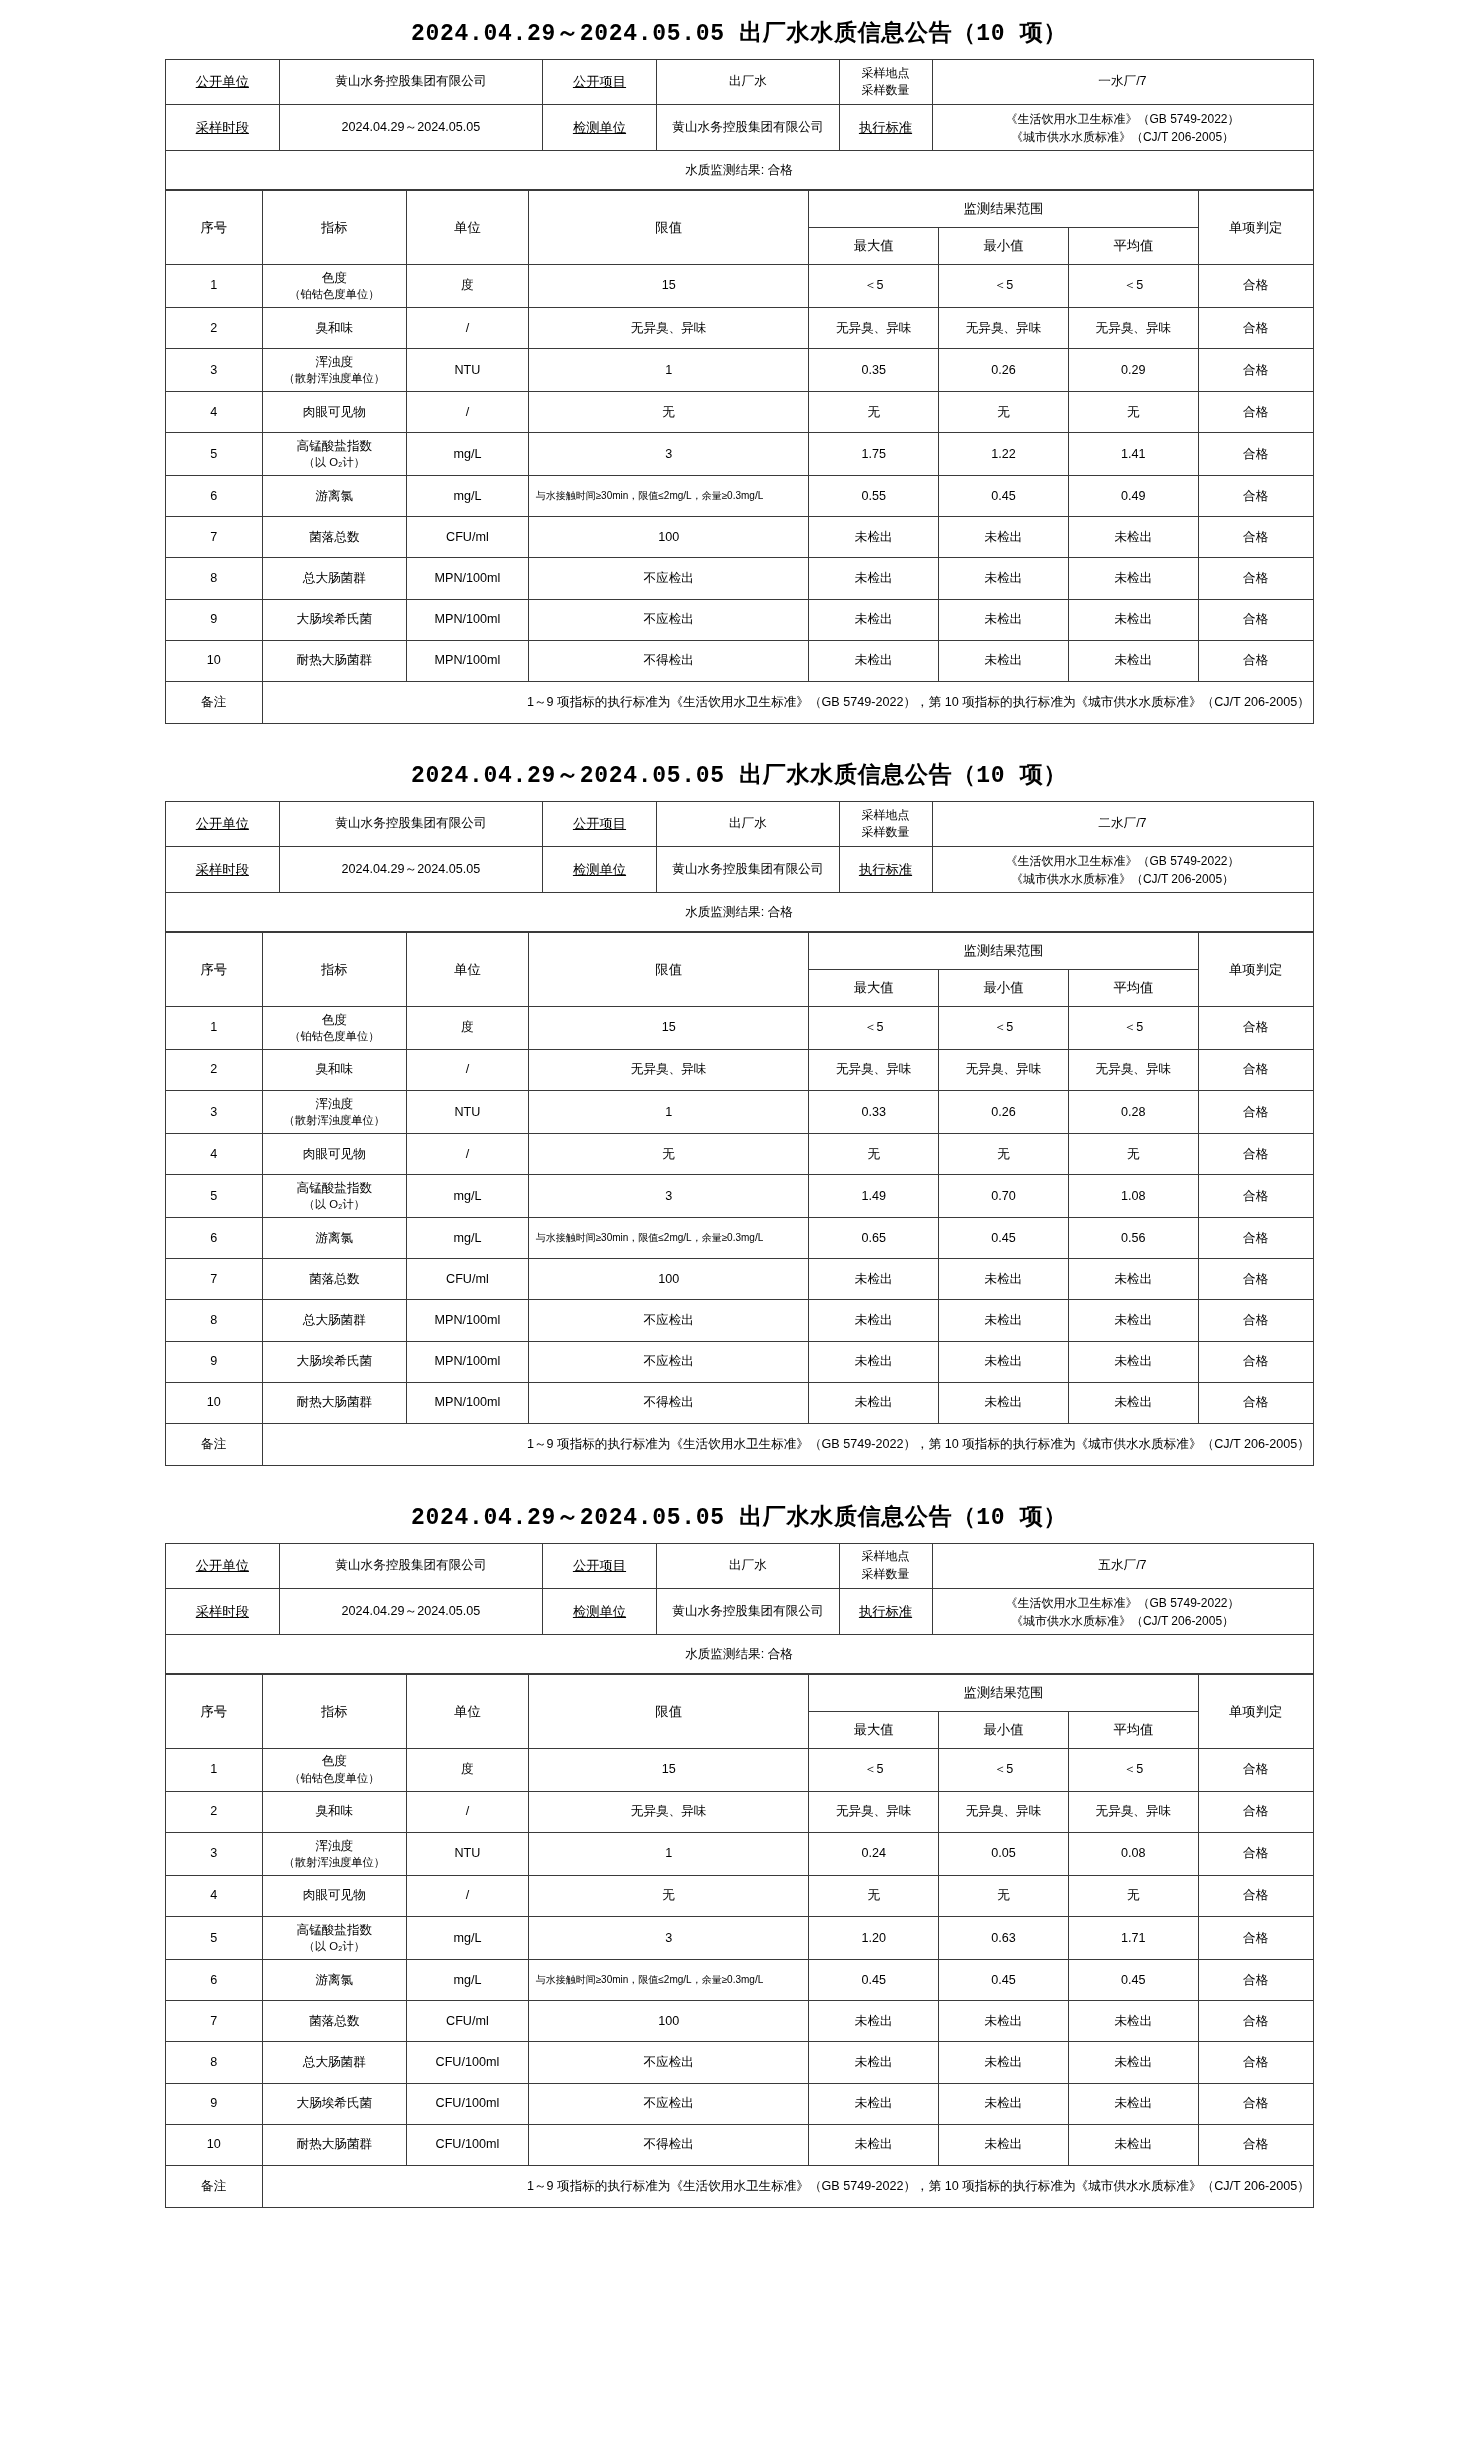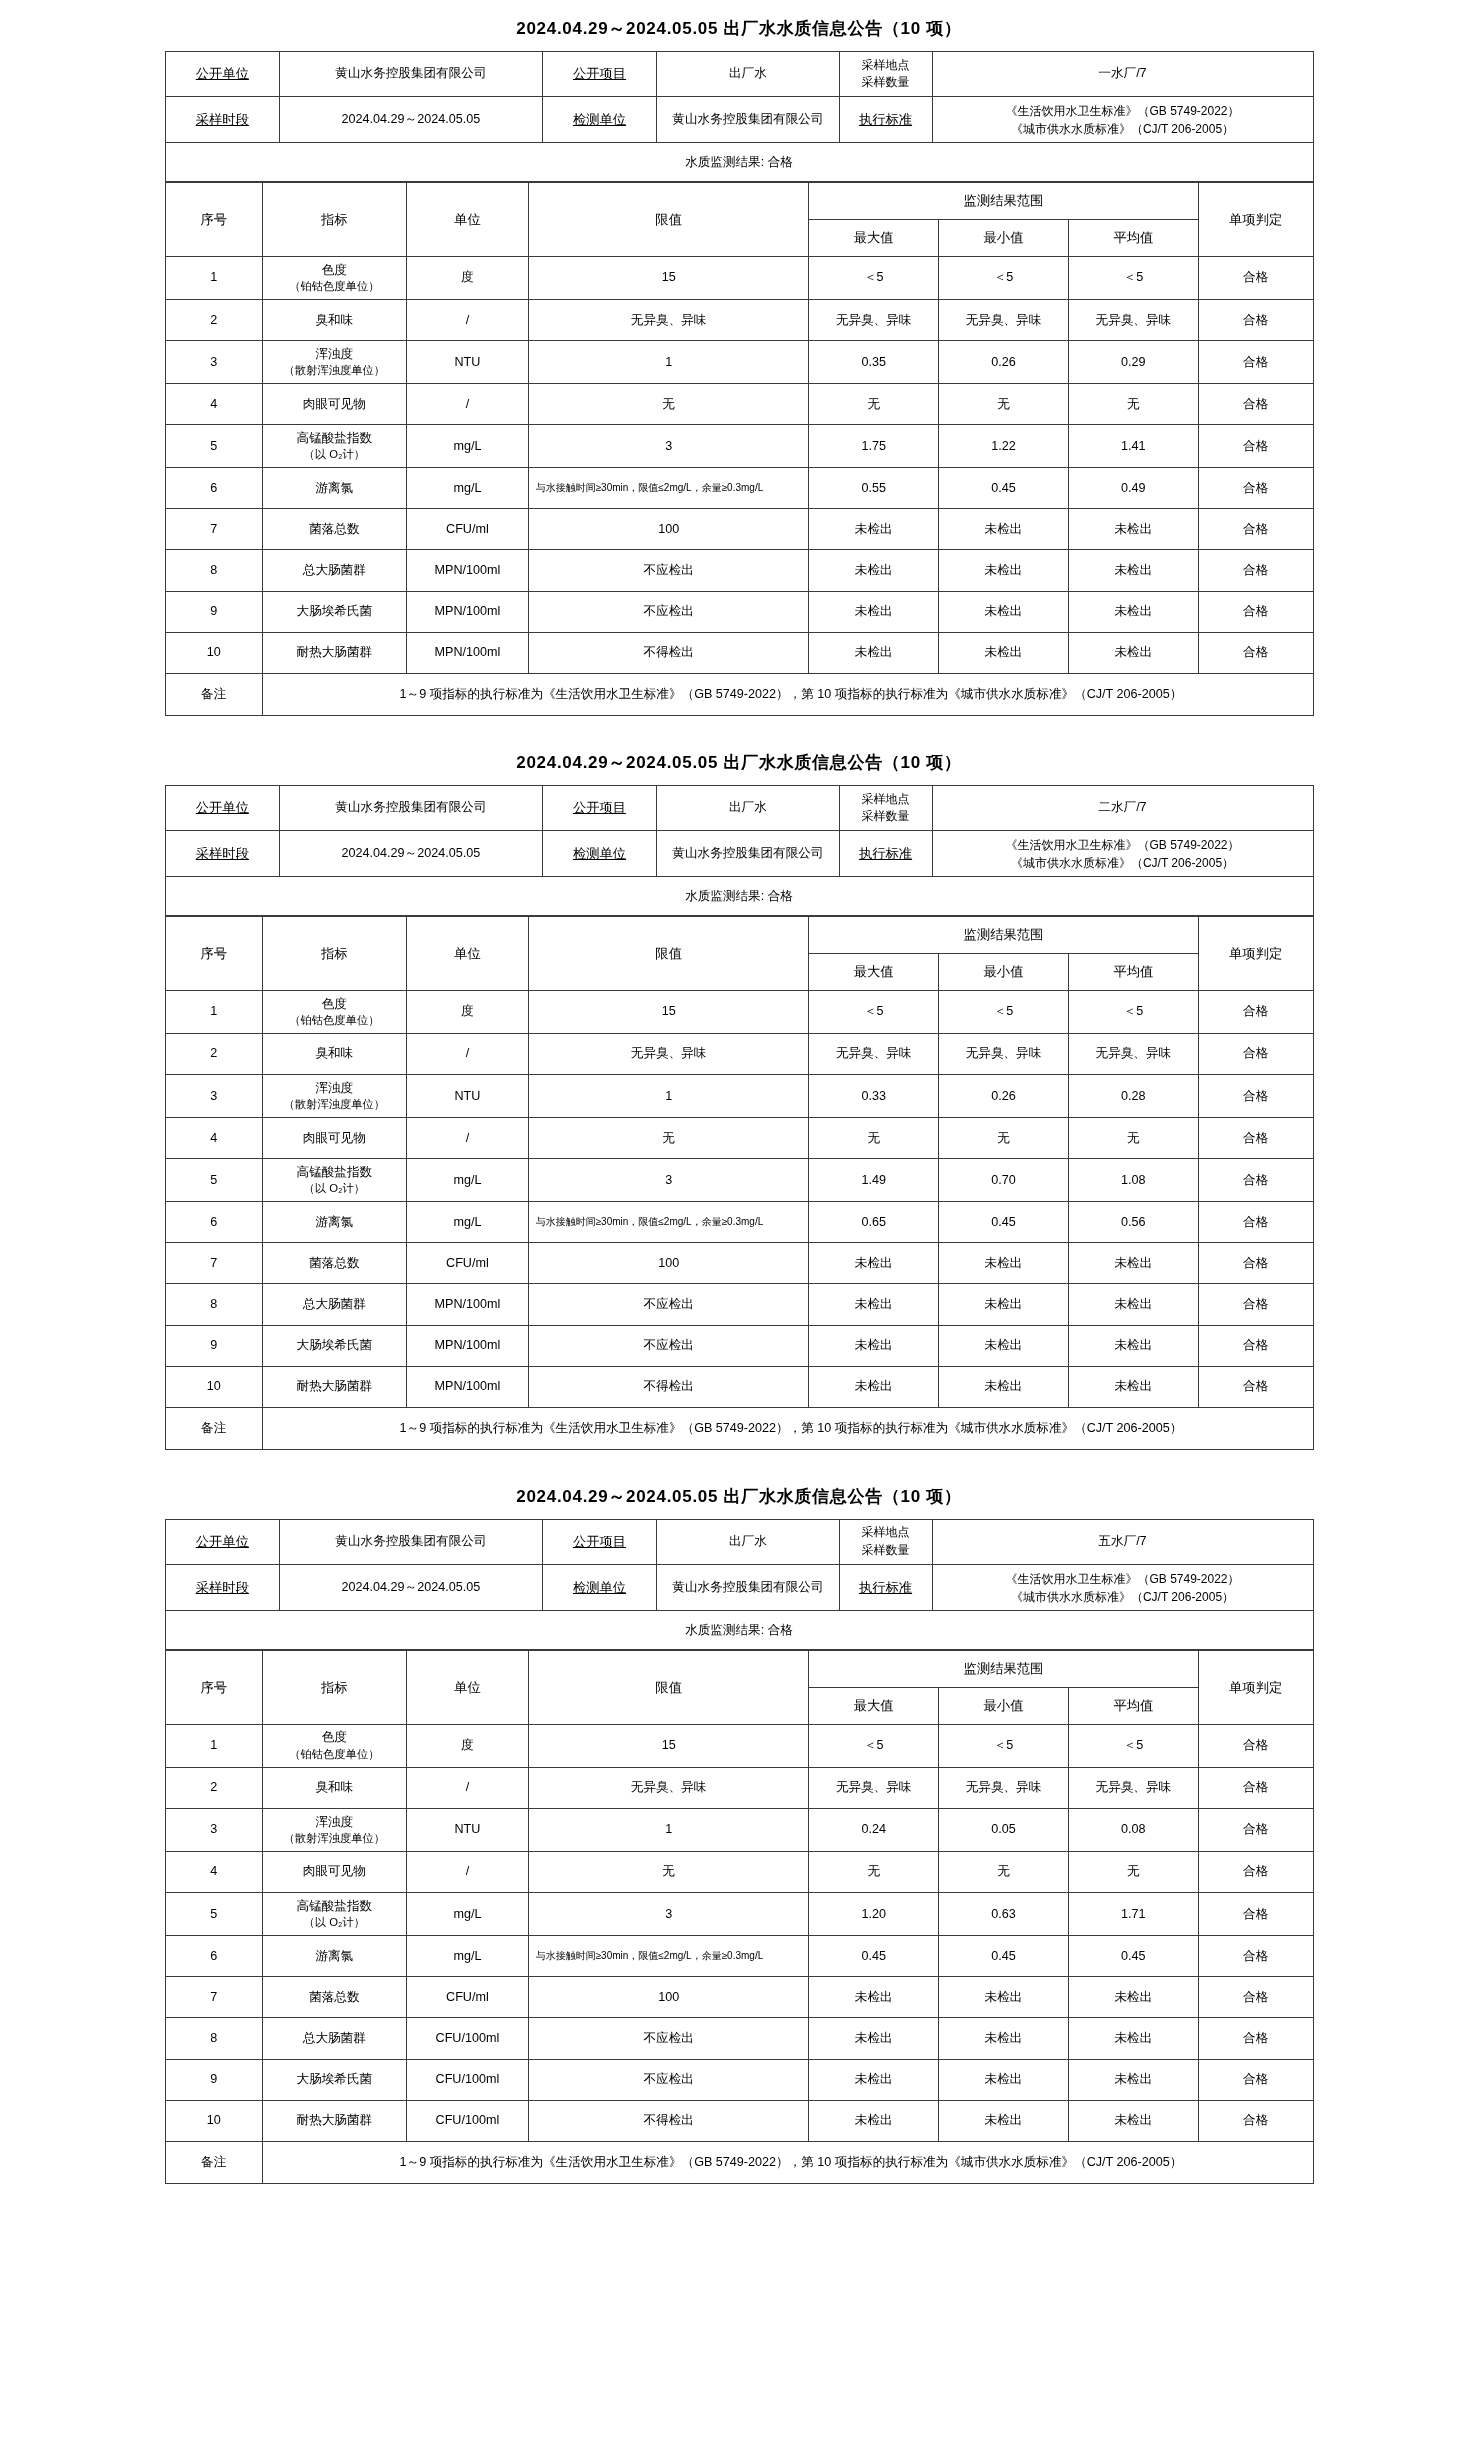--- a/index.html
+++ b/index.html
@@ -17,25 +17,25 @@
     width: 1478px;
     padding: 17.3px 0 26.6px 0;
     box-sizing: border-box;
   }
   .report {
     width: 1149px;
     margin: 0 auto 35px auto;
   }
   .report-title {
     text-align: center;
-    font-size: 17px;
+    font-size: 23px;
     font-weight: bold;
     letter-spacing: 0.7px;
     margin-bottom: 10.6px;
-    font-family: Liberation Sans, sans-serif;
+    font-family: Liberation Mono, monospace;
   }
   table.grid {
     border-collapse: collapse;
     width: 100%;
     table-layout: fixed;
   }
   table.grid td {
     border: 0.7px solid #3a3a3a;
     text-align: center;
     vertical-align: middle;
@@ -85,21 +85,21 @@
     line-height: 1.35;
     text-align: left;
     padding-left: 6.6px;
     padding-right: 2.7px;
   }
   .note td {
     font-size: 12.6px;
     height: 32px;
   }
   .note .note-body {
-    text-align: center;
+    text-align: right;
     padding-left: 9.3px;
   }
 </style>
 </head>
 <body>
 
 <div class="page">
   <div id="reports-root">
       <div class="report">
         <div class="report-title">2024.04.29～2024.05.05 出厂水水质信息公告（10 项）</div>

